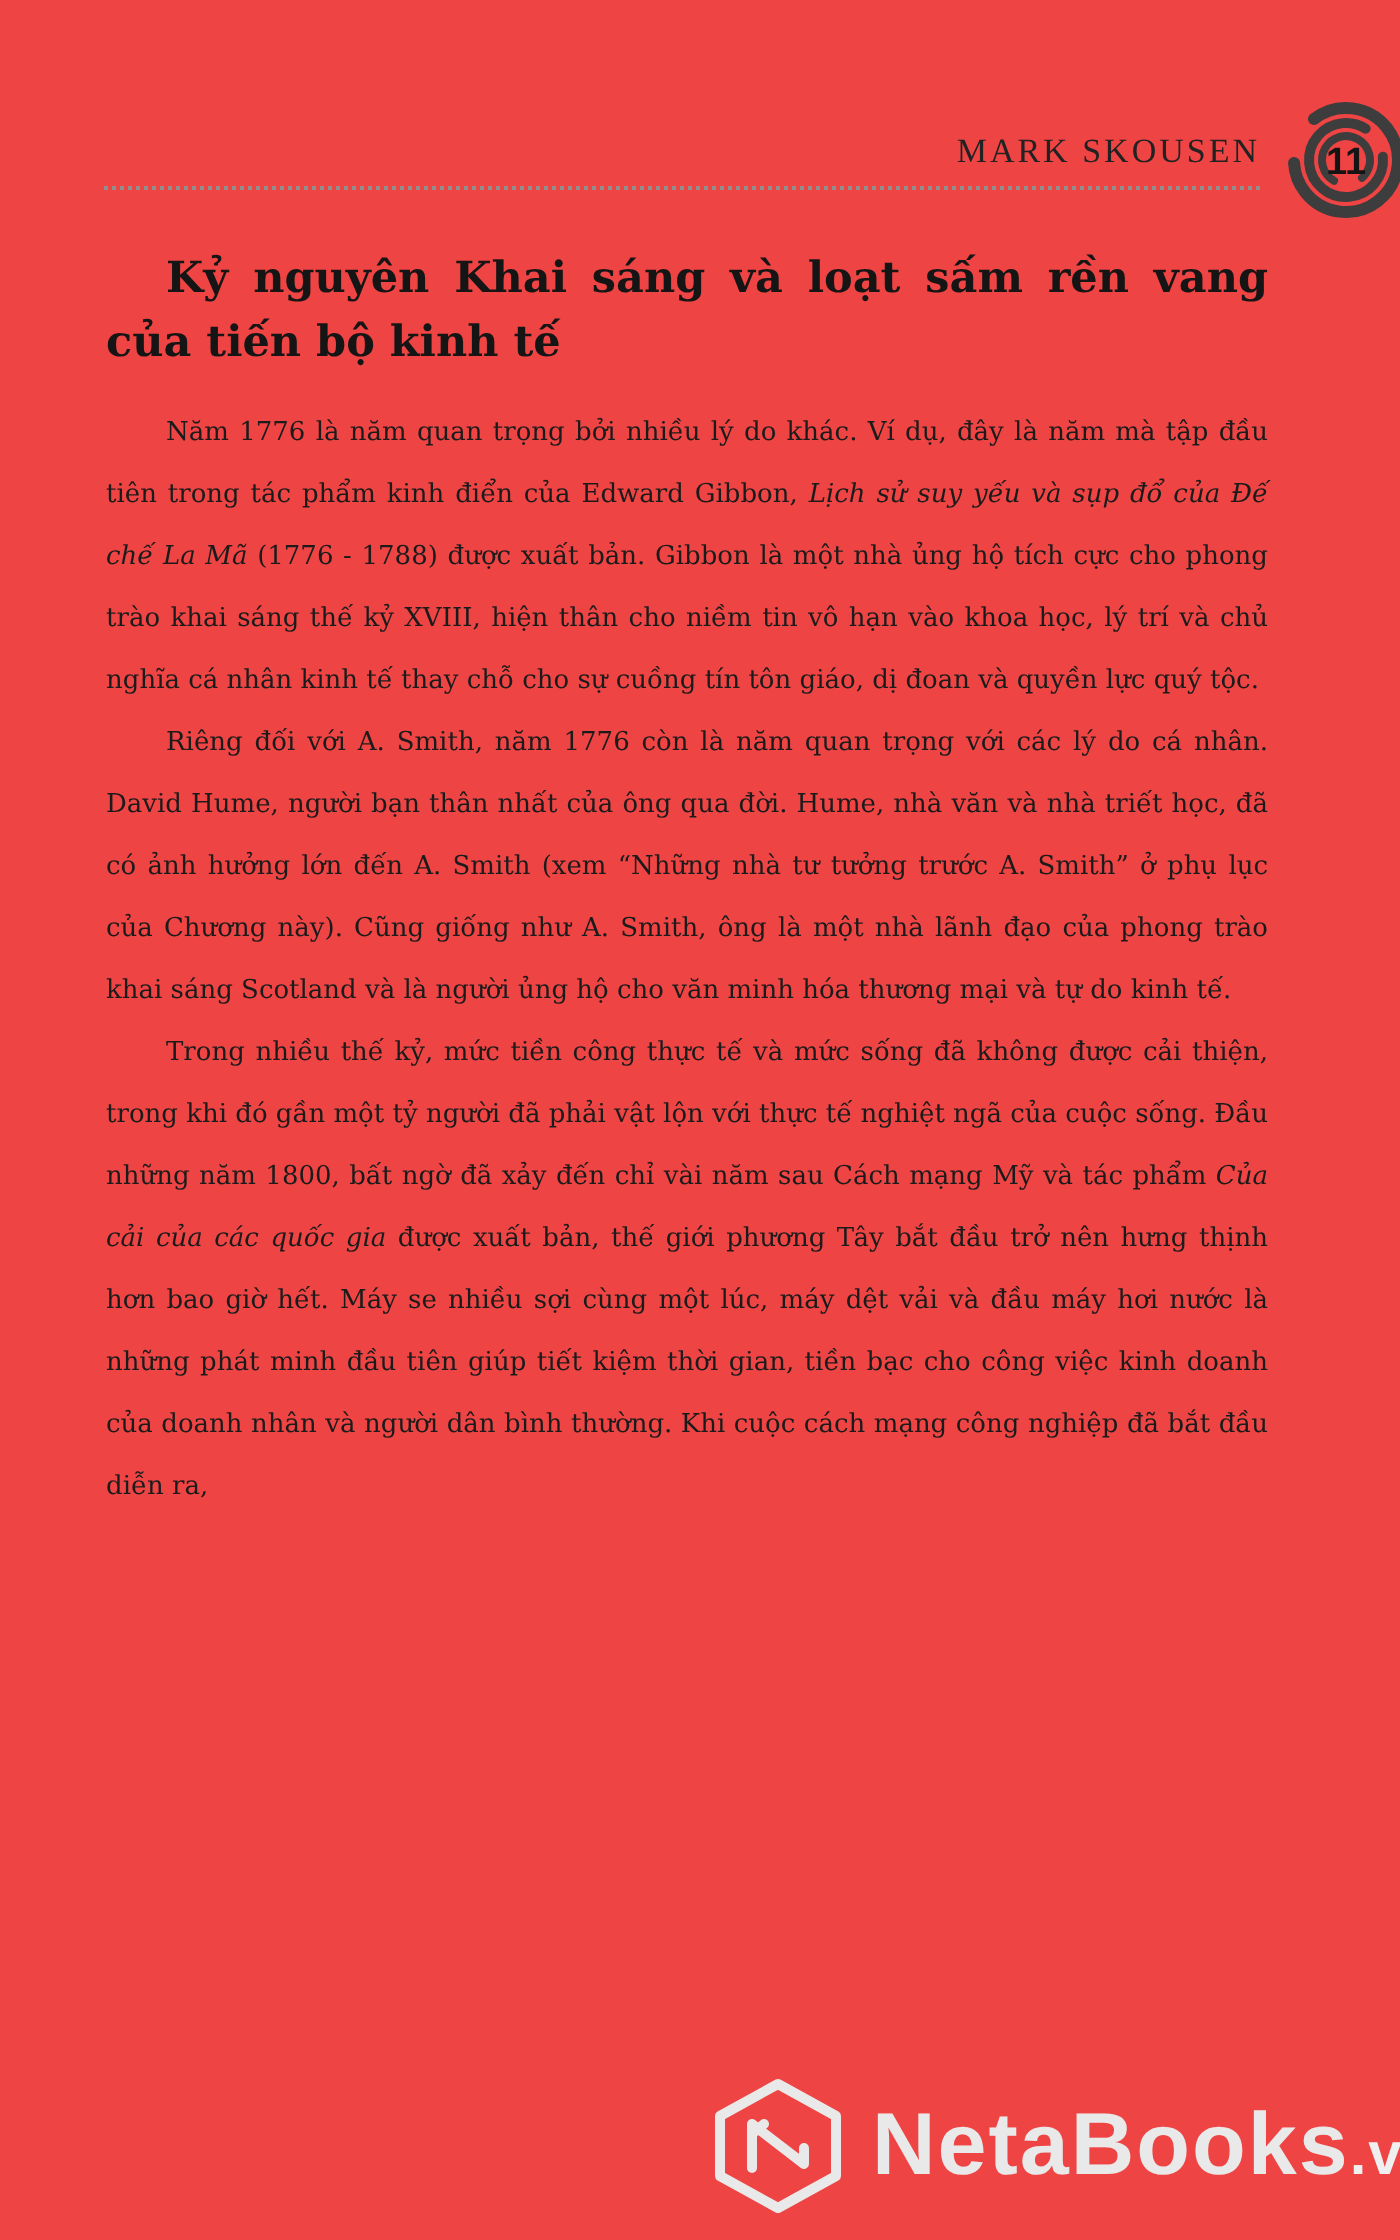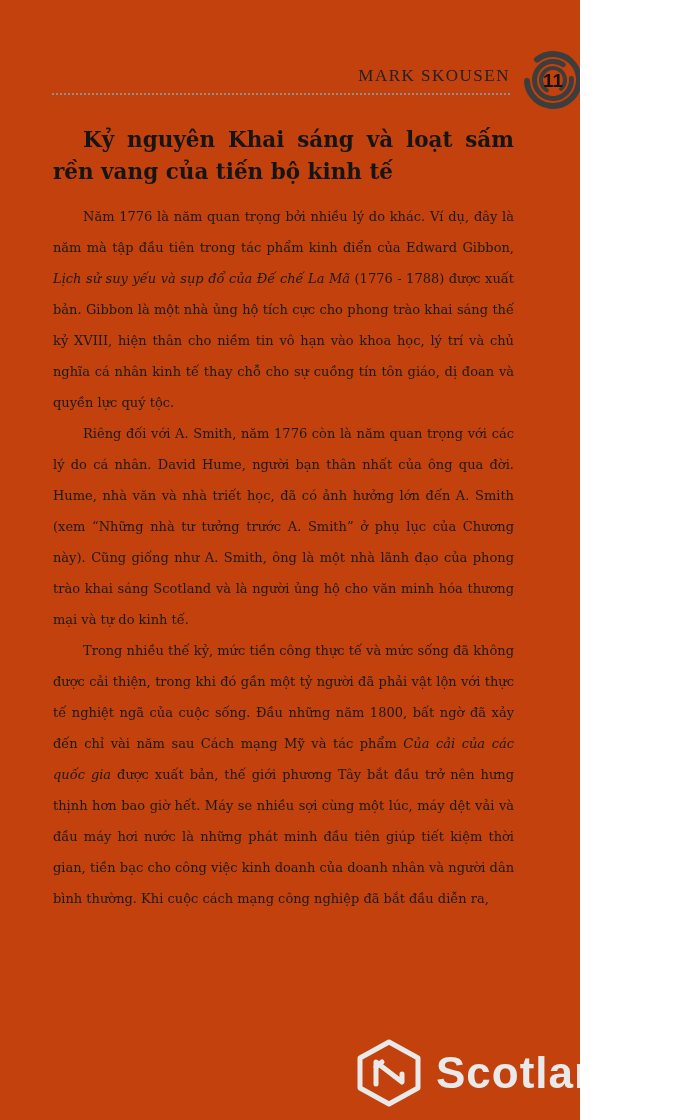--- a/index.html
+++ b/index.html
@@ -1,20 +1,20 @@
 <!DOCTYPE html>
 <html lang="vi"><head>
 <meta charset="utf-8">
 <style>
   html, body { margin: 0; padding: 0; background: #ffffff; }
   .page {
     position: relative;
-    width: 580px;
+    width: 700px;
     height: 1120px;
-    background: #c2410c;
+    background: #ef4444;
     overflow: hidden;
     font-family: "DejaVu Serif", "Liberation Serif", serif;
     color: #1b1b1b;
   }
 
   
   .header {
     position: absolute;
     top: 66px;
     left: 52px;
@@ -131,16 +131,16 @@
   </div>
 
   <div class="watermark">
     <svg class="wm-logo" viewBox="0 0 74 70">
       <g fill="none" stroke="#e9e9e9" stroke-width="5" stroke-linejoin="round" stroke-linecap="round">
         <path d="M37 4 L66 20 L66 50 L37 66 L8 50 L8 20 Z"></path>
         <path d="M24 46 L24 24 L50 44 L50 36"></path>
         <path d="M24 29 L30 24"></path>
       </g>
     </svg>
-    <div class="wm-text"><span>Scotland</span><span class="wm-tld">.vn</span></div>
+    <div class="wm-text"><span>NetaBooks</span><span class="wm-tld">.vn</span></div>
   </div>
 
 </div>
 
 </body></html>

